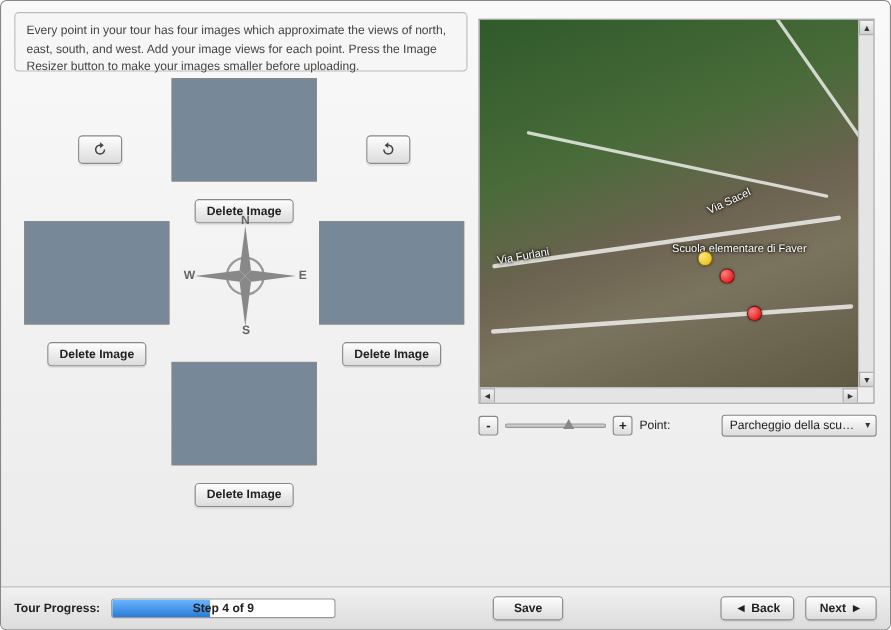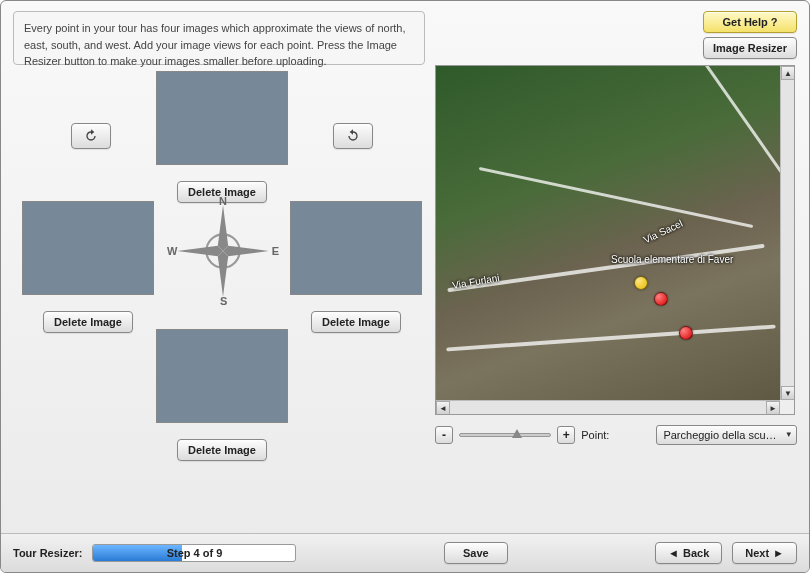--- a/index.html
+++ b/index.html
@@ -333,34 +333,30 @@
           <span class="label s">S</span>
           <span class="label e">E</span>
           <span class="label w">W</span>
         </div>
 
       </div>
     </div>
 
     <div class="right-pane">
 
-      <div class="right-buttons" style="align-self:flex-end">
-        <button class="btn yellow wide">Get Help ?</button>
-        <button class="btn wide">Image Resizer</button>
-      </div>
 
       <div class="map-container">
         <div class="map-viewport">
 
           <div class="road" style="left:10px; top:200px; width:320px; height:4px; transform:rotate(-8deg);"></div>
           <div class="road" style="left:40px; top:130px; width:280px; height:3px; transform:rotate(12deg);"></div>
           <div class="road" style="left:200px; top:40px; width:200px; height:3px; transform:rotate(55deg);"></div>
           <div class="road" style="left:10px; top:270px; width:330px; height:4px; transform:rotate(-4deg);"></div>
 
-          <div class="map-label" style="left:175px; top:188px;">Scuola elementare di Faver</div>
+          <div class="map-label" style="left:175px; top:203px;">Scuola elementare di Faver</div>
           <div class="map-label" style="left:206px; top:160px; transform:rotate(-25deg);">Via Sacel</div>
           <div class="map-label" style="left:16px; top:210px; transform:rotate(-10deg);">Via Furlani</div>
 
           <div class="marker yellow" style="left:198px; top:210px;"></div>
           <div class="marker red" style="left:218px; top:226px;"></div>
           <div class="marker red" style="left:243px; top:260px;"></div>
         </div>
         <div class="sbar v">
           <div class="arrow up">▲</div>
           <div class="arrow down">▼</div>
@@ -378,21 +374,21 @@
         </div>
         <div class="zoom-btn">+</div>
         <span class="point-label">Point:</span>
         <div class="point-select">Parcheggio della scuola</div>
       </div>
 
     </div>
   </div>
 
   <div class="footer">
-    <span class="progress-label">Tour Resizer:</span>
+    <span class="progress-label">Tour Progress:</span>
     <div class="progress">
       <div class="fill"></div>
       <div class="text">Step 4 of 9</div>
     </div>
     <div class="footer-spacer"></div>
     <button class="btn nav-btn">Save</button>
     <div class="footer-spacer"></div>
     <button class="btn nav-btn">
       <span>◄</span>
       <span>Back</span>

